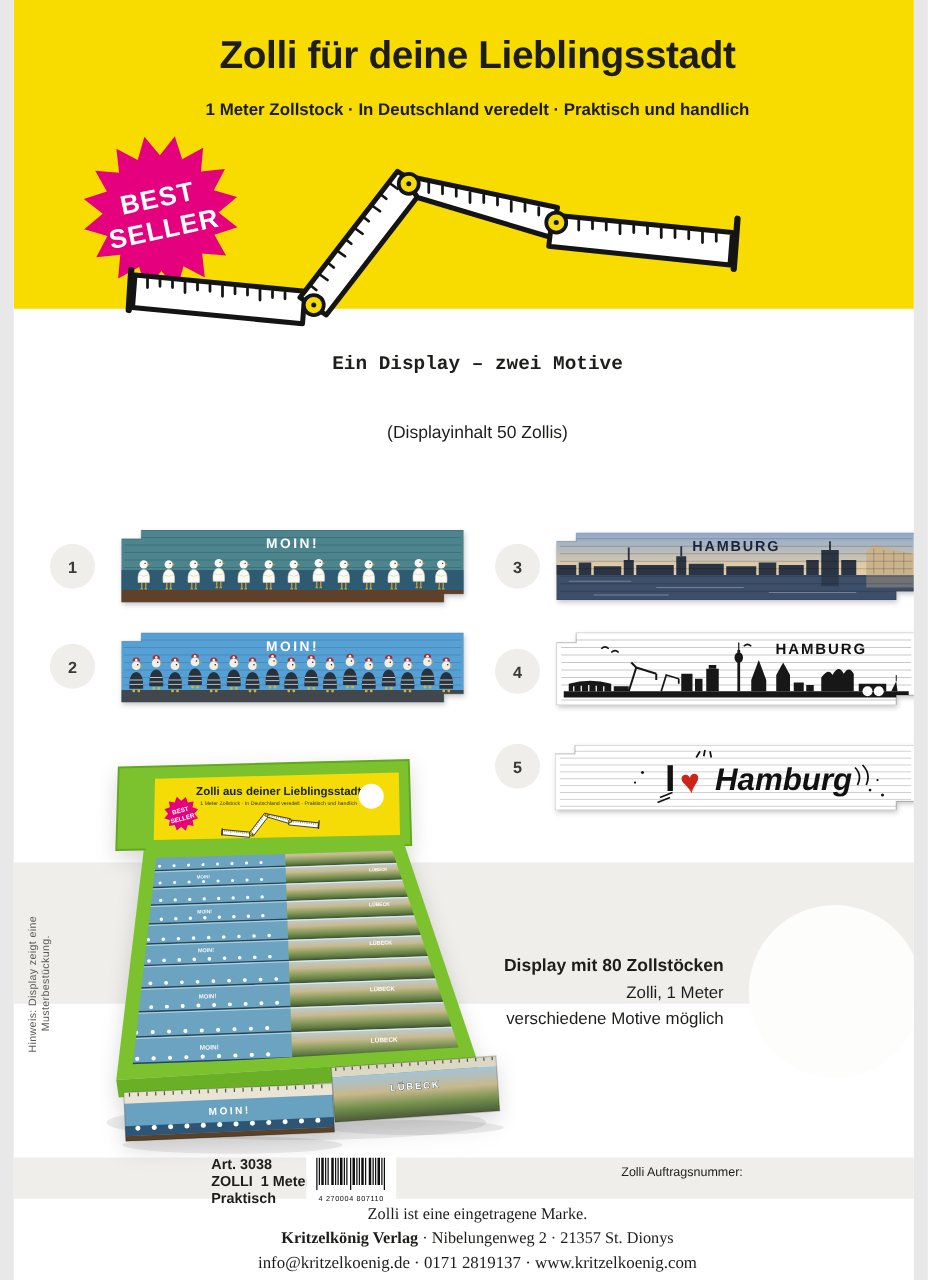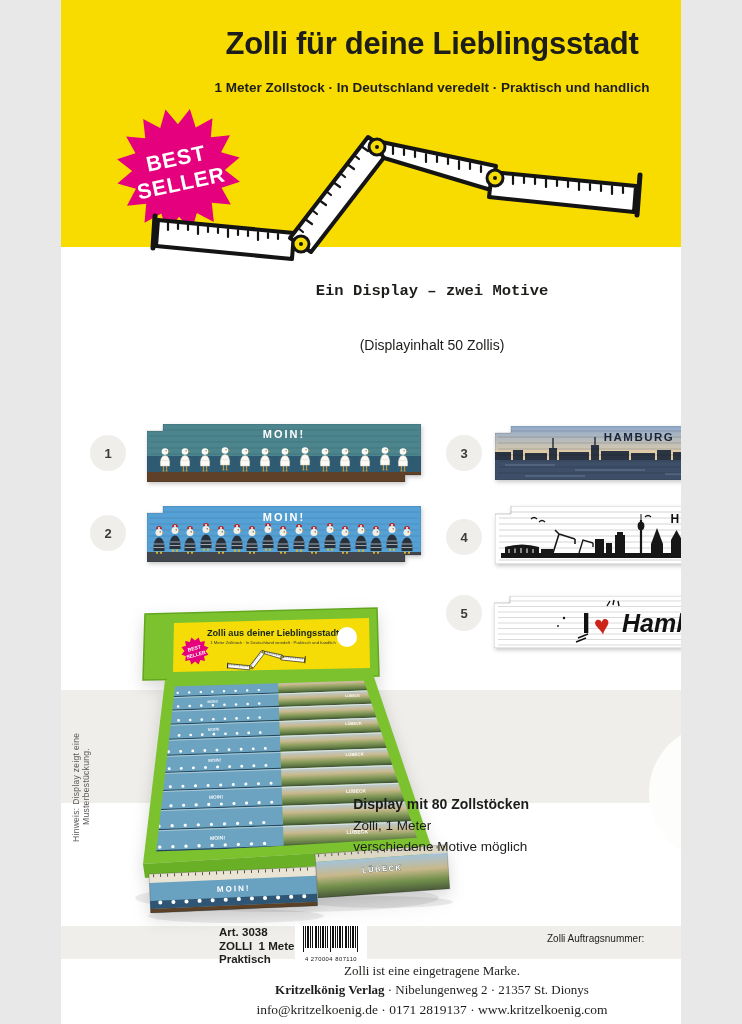--- a/index.html
+++ b/index.html
@@ -1,31 +1,31 @@
 <!DOCTYPE html>
 <html><head>
 <meta charset="utf-8">
 <style>
   html,body{margin:0;padding:0;background:#e8e8e8;}
-  .page{position:relative;width:620px;height:1024px;background:#fff;overflow:hidden;
+  .page{position:relative;width:720px;height:1024px;background:#fff;overflow:hidden;
         font-family:"Liberation Sans",sans-serif;color:#1d1d1b;margin:0 auto;}
   .abs{position:absolute;}
   .header-band{left:0;top:0;width:742px;height:247px;background:#f8dc00;}
   .page-title{left:0;top:26px;width:742px;text-align:center;font-size:31px;font-weight:bold;letter-spacing:-0.3px;}
   .page-subtitle{left:0;top:80px;width:742px;text-align:center;font-size:13.5px;font-weight:bold;}
   .gray-band{left:0;width:742px;background:#efeeeb;}
   .badge-circle{width:36px;height:36px;border-radius:50%;background:#f0eeeb;
         display:flex;align-items:center;justify-content:center;
         font-size:13px;font-weight:bold;color:#3a3a38;}
   .motif-svg{filter:drop-shadow(1.5px 2.5px 2px rgba(0,0,0,.22));}
   .intro{left:0;width:742px;text-align:center;font-size:14px;}
   .intro-heading{font-weight:bold;font-size:15.5px;}
   .side-note{left:10px;top:698px;height:178px;width:13px;font-size:8.5px;color:#5c5a56;
         writing-mode:vertical-rl;transform:rotate(180deg);letter-spacing:.3px;text-align:center;}
-  .product-info{top:796px;right:152px;text-align:left;}
+  .product-info{top:764px;right:152px;text-align:right;}
   .product-info .h{font-weight:bold;font-size:14px;}
   .product-info .l{font-size:13.5px;margin-top:6px;}
   .price-bubble{left:588px;top:724px;width:138px;height:138px;border-radius:50%;background:#fdfdfc;}
   .art-block{left:158px;top:926px;font-size:11.5px;font-weight:bold;line-height:13.5px;white-space:pre;}
   .barcode-box{left:234px;top:924px;width:66px;background:#fff;padding:2px 3px 1px 3px;text-align:center;}
   .barcode-digits{font-size:5.8px;letter-spacing:.5px;color:#111;}
   .auftrag{left:486px;top:933px;font-size:10px;}
   .footer-line{left:0;width:742px;text-align:center;font-family:Liberation Serif, serif;}
   svg text{font-family:"Liberation Sans",sans-serif;}
 </style>

